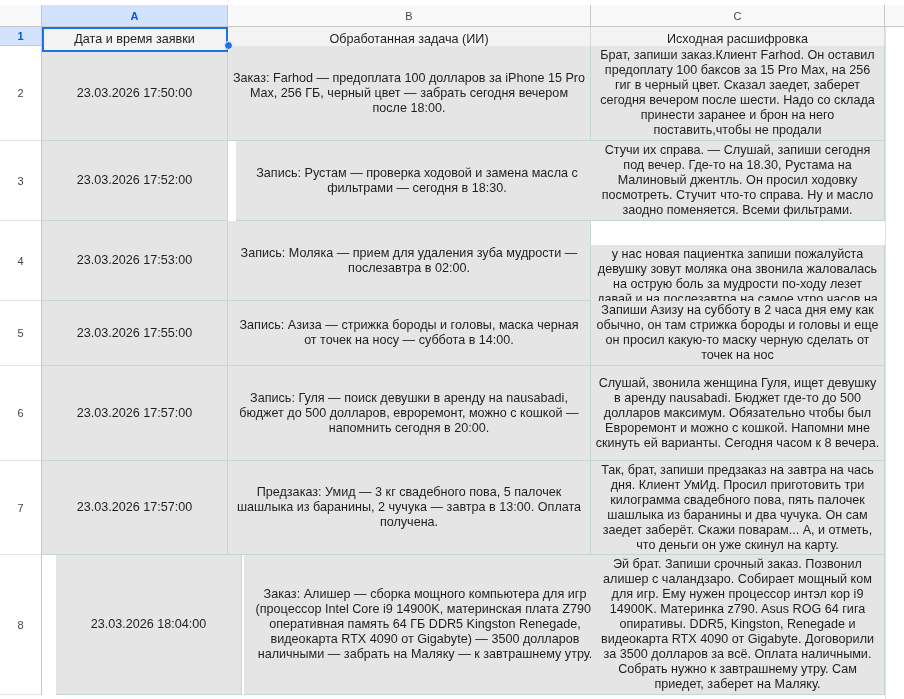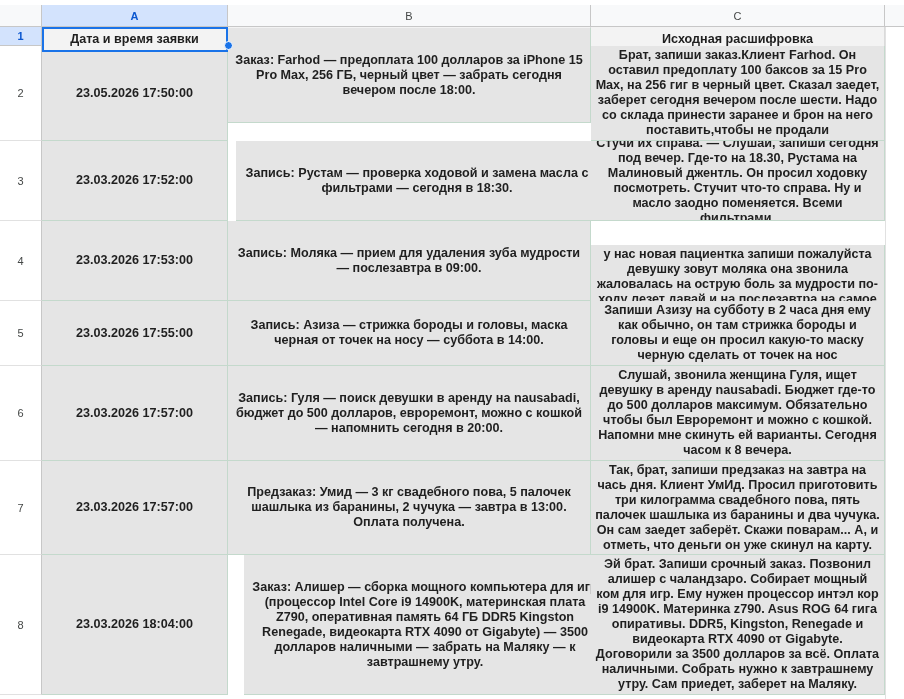--- a/index.html
+++ b/index.html
@@ -15,21 +15,21 @@
 
   .col-header { position: absolute; top: 5px; height: 22px; background: #f8f9fa; border-right: 1px solid #c7c7c7; border-bottom: 1px solid #c7c7c7;
     font-size: 11px; color: #444746; display: flex; align-items: center; justify-content: center; }
   .col-header.selected { background: #d3e3fd; color: #0b57d0; font-weight: bold; }
 
   .row-header { position: absolute; left: 0; width: 42px; background: #ffffff; border-right: 1px solid #c7c7c7; border-bottom: 1px solid #e1e1e1;
     font-size: 11px; color: #444746; display: flex; align-items: center; justify-content: center; }
   .row-header.selected { background: #d3e3fd; color: #0b57d0; font-weight: bold; border-bottom: 1px solid #c7c7c7; }
 
   .cell { position: absolute; border-right: 1px solid #c4d9cc; border-bottom: 1px solid #c4d9cc; display: flex; align-items: center; justify-content: center;
-    text-align: center; font-weight: bold; font-size: 12.6px; line-height: 15px; color: #1f1f1f; padding: 12px 4px; overflow: hidden; }
+    text-align: center; font-weight: normal; font-size: 12.6px; line-height: 15px; color: #1f1f1f; padding: 12px 4px; overflow: hidden; }
   .cell.green { background: #e5e5e5; }
   .cell.header { background: #f3f3f3; border-right: 1px solid #dadada; border-bottom: 1px solid #dadada; font-size: 12.6px; }
   .cell.active { outline: 2px solid #1a73e8; outline-offset: -2px; z-index: 2; }
 
   .fill-handle { position: absolute; left: 224px; top: 41px; width: 9px; height: 9px; border-radius: 50%; background: #1a73e8; border: 1px solid #ffffff; z-index: 3; }
 
   .right-gutter { position: absolute; left: 885px; top: 27px; width: 19px; height: 672px; background: #ffffff; border-left: 1px solid #e1e1e1; }
   .right-gutter-head { position: absolute; left: 885px; top: 5px; width: 19px; height: 22px; background: #f8f9fa; border-bottom: 1px solid #c7c7c7; }
 </style>
 </head>
@@ -45,48 +45,48 @@
   <div class="col-header" style="left:591px;width:294px;">C</div>
   <div class="right-gutter-head"></div>
 
   <div class="row-header selected" style="top:27px;height:19px;">1</div>
   <div class="cell header active" style="left:42px;top:27px;width:186px;height:19px;">Дата и время заявки</div>
   <div class="cell header" style="left:228px;top:27px;width:363px;height:19px;">Обработанная задача (ИИ)</div>
   <div class="cell header" style="left:591px;top:27px;width:294px;height:19px;">Исходная расшифровка</div>
   <div class="fill-handle"></div>
 
   <div class="row-header" style="top:46px;height:95px;">2</div>
-  <div class="cell green" style="left:42px;top:46px;width:186px;height:95px;">23.05.2026 17:50:00</div>
-  <div class="cell green" style="left:228px;top:28px;width:363px;height:95px;">Заказ: Farhod — предоплата 100 долларов за iPhone 15 Pro Max, 256 ГБ, черный цвет — забрать сегодня вечером после 18:00.</div>
+  <div class="cell green" style="left:42px;top:46px;width:186px;height:95px;">23.03.2026 17:50:00</div>
+  <div class="cell green" style="left:228px;top:46px;width:363px;height:95px;">Заказ: Farhod — предоплата 100 долларов за iPhone 15 Pro Max, 256 ГБ, черный цвет — забрать сегодня вечером после 18:00.</div>
   <div class="cell green" style="left:591px;top:46px;width:294px;height:95px;">Брат, запиши заказ.Клиент Farhod. Он оставил предоплату 100 баксов за 15 Pro Max, на 256 гиг в черный цвет. Сказал заедет, заберет сегодня вечером после шести. Надо со склада принести заранее и брон на него поставить,чтобы не продали</div>
 
   <div class="row-header" style="top:141px;height:80px;">3</div>
   <div class="cell green" style="left:42px;top:141px;width:186px;height:80px;">23.03.2026 17:52:00</div>
   <div class="cell green" style="left:236px;top:141px;width:363px;height:80px;">Запись: Рустам — проверка ходовой и замена масла с фильтрами — сегодня в 18:30.</div>
   <div class="cell green" style="left:591px;top:141px;width:294px;height:80px;">Стучи их справа. — Слушай, запиши сегодня под вечер. Где-то на 18.30, Рустама на Малиновый джентль. Он просил ходовку посмотреть. Стучит что-то справа. Ну и масло заодно поменяется. Всеми фильтрами.</div>
 
   <div class="row-header" style="top:221px;height:80px;">4</div>
   <div class="cell green" style="left:42px;top:221px;width:186px;height:80px;">23.03.2026 17:53:00</div>
-  <div class="cell green" style="left:228px;top:221px;width:363px;height:80px;">Запись: Моляка — прием для удаления зуба мудрости — послезавтра в 09:00.</div>
+  <div class="cell green" style="left:228px;top:221px;width:363px;height:80px;">Запись: Моляка — прием для удаления зуба мудрости — послезавтра в 02:00.</div>
   <div class="cell green" style="left:591px;top:221px;width:294px;height:80px;margin-top:24px;">у нас новая пациентка запиши пожалуйста девушку зовут моляка она звонила жаловалась на острую боль за мудрости по-ходу лезет давай и на послезавтра на самое утро часов на 9 до удаления поставим</div>
 
   <div class="row-header" style="top:301px;height:65px;">5</div>
   <div class="cell green" style="left:42px;top:301px;width:186px;height:65px;">23.03.2026 17:55:00</div>
   <div class="cell green" style="left:228px;top:301px;width:363px;height:65px;">Запись: Азиза — стрижка бороды и головы, маска черная от точек на носу — суббота в 14:00.</div>
   <div class="cell green" style="left:591px;top:301px;width:294px;height:65px;">Запиши Азизу на субботу в 2 часа дня ему как обычно, он там стрижка бороды и головы и еще он просил какую-то маску черную сделать от точек на нос</div>
 
   <div class="row-header" style="top:366px;height:95px;">6</div>
   <div class="cell green" style="left:42px;top:366px;width:186px;height:95px;">23.03.2026 17:57:00</div>
   <div class="cell green" style="left:228px;top:366px;width:363px;height:95px;">Запись: Гуля — поиск девушки в аренду на nausabadi, бюджет до 500 долларов, евроремонт, можно с кошкой — напомнить сегодня в 20:00.</div>
   <div class="cell green" style="left:591px;top:366px;width:294px;height:95px;">Слушай, звонила женщина Гуля, ищет девушку в аренду nausabadi. Бюджет где-то до 500 долларов максимум. Обязательно чтобы был Евроремонт и можно с кошкой. Напомни мне скинуть ей варианты. Сегодня часом к 8 вечера.</div>
 
   <div class="row-header" style="top:461px;height:94px;">7</div>
   <div class="cell green" style="left:42px;top:461px;width:186px;height:94px;">23.03.2026 17:57:00</div>
   <div class="cell green" style="left:228px;top:461px;width:363px;height:94px;">Предзаказ: Умид — 3 кг свадебного пова, 5 палочек шашлыка из баранины, 2 чучука — завтра в 13:00. Оплата получена.</div>
   <div class="cell green" style="left:591px;top:461px;width:294px;height:94px;">Так, брат, запиши предзаказ на завтра на чась дня. Клиент УмИд. Просил приготовить три килограмма свадебного пова, пять палочек шашлыка из баранины и два чучука. Он сам заедет заберёт. Скажи поварам... А, и отметь, что деньги он уже скинул на карту.</div>
 
   <div class="row-header" style="top:555px;height:140px;">8</div>
-  <div class="cell green" style="left:42px;top:555px;width:186px;height:140px;">23.03.2026 18:04:00</div>
+  <div class="cell green" style="left:56px;top:555px;width:186px;height:140px;">23.03.2026 18:04:00</div>
   <div class="cell green" style="left:244px;top:555px;width:363px;height:140px;">Заказ: Алишер — сборка мощного компьютера для игр (процессор Intel Core i9 14900K, материнская плата Z790, оперативная память 64 ГБ DDR5 Kingston Renegade, видеокарта RTX 4090 от Gigabyte) — 3500 долларов наличными — забрать на Маляку — к завтрашнему утру.</div>
   <div class="cell green" style="left:591px;top:555px;width:294px;height:140px;">Эй брат. Запиши срочный заказ. Позвонил алишер с чаландзаро. Собирает мощный ком для игр. Ему нужен процессор интэл кор i9 14900K. Материнка z790. Asus ROG 64 гига опиративы. DDR5, Kingston, Renegade и видеокарта RTX 4090 от Gigabyte. Договорили за 3500 долларов за всё. Оплата наличными. Собрать нужно к завтрашнему утру. Сам приедет, заберет на Маляку.</div>
 
   <div class="right-gutter"></div>
 </div>
 
 </body></html>

